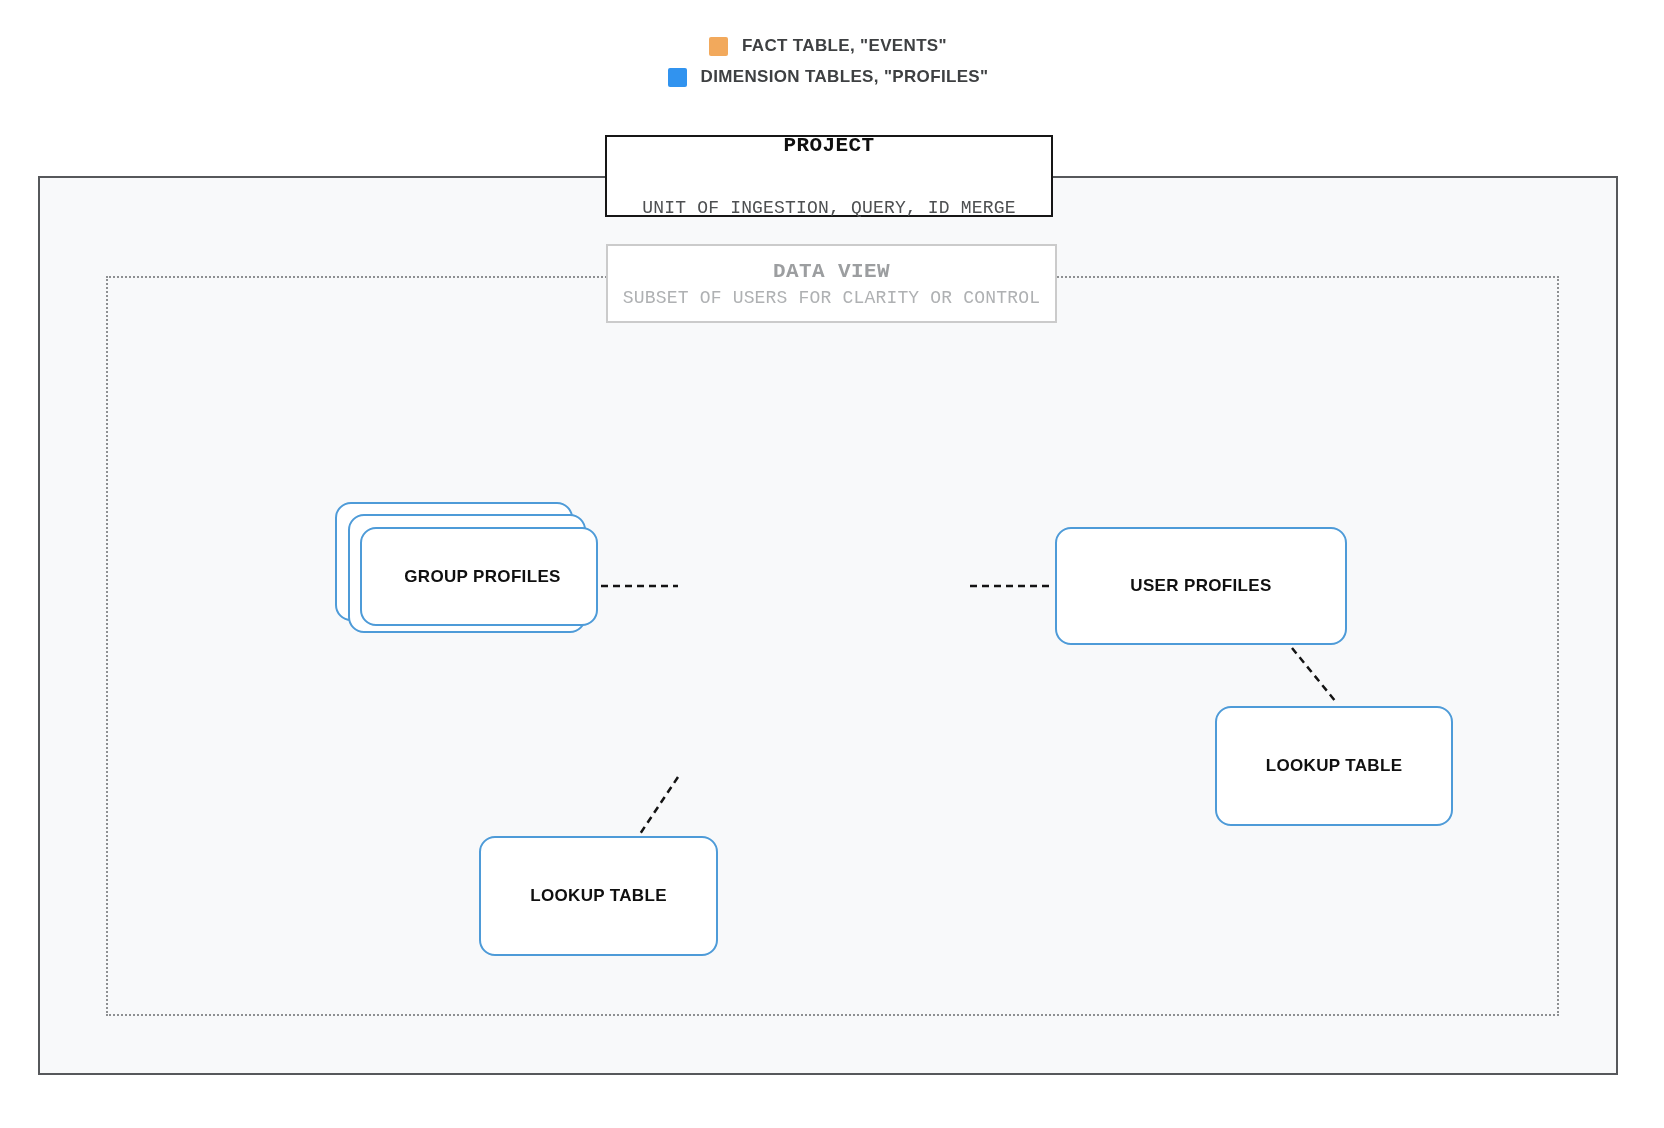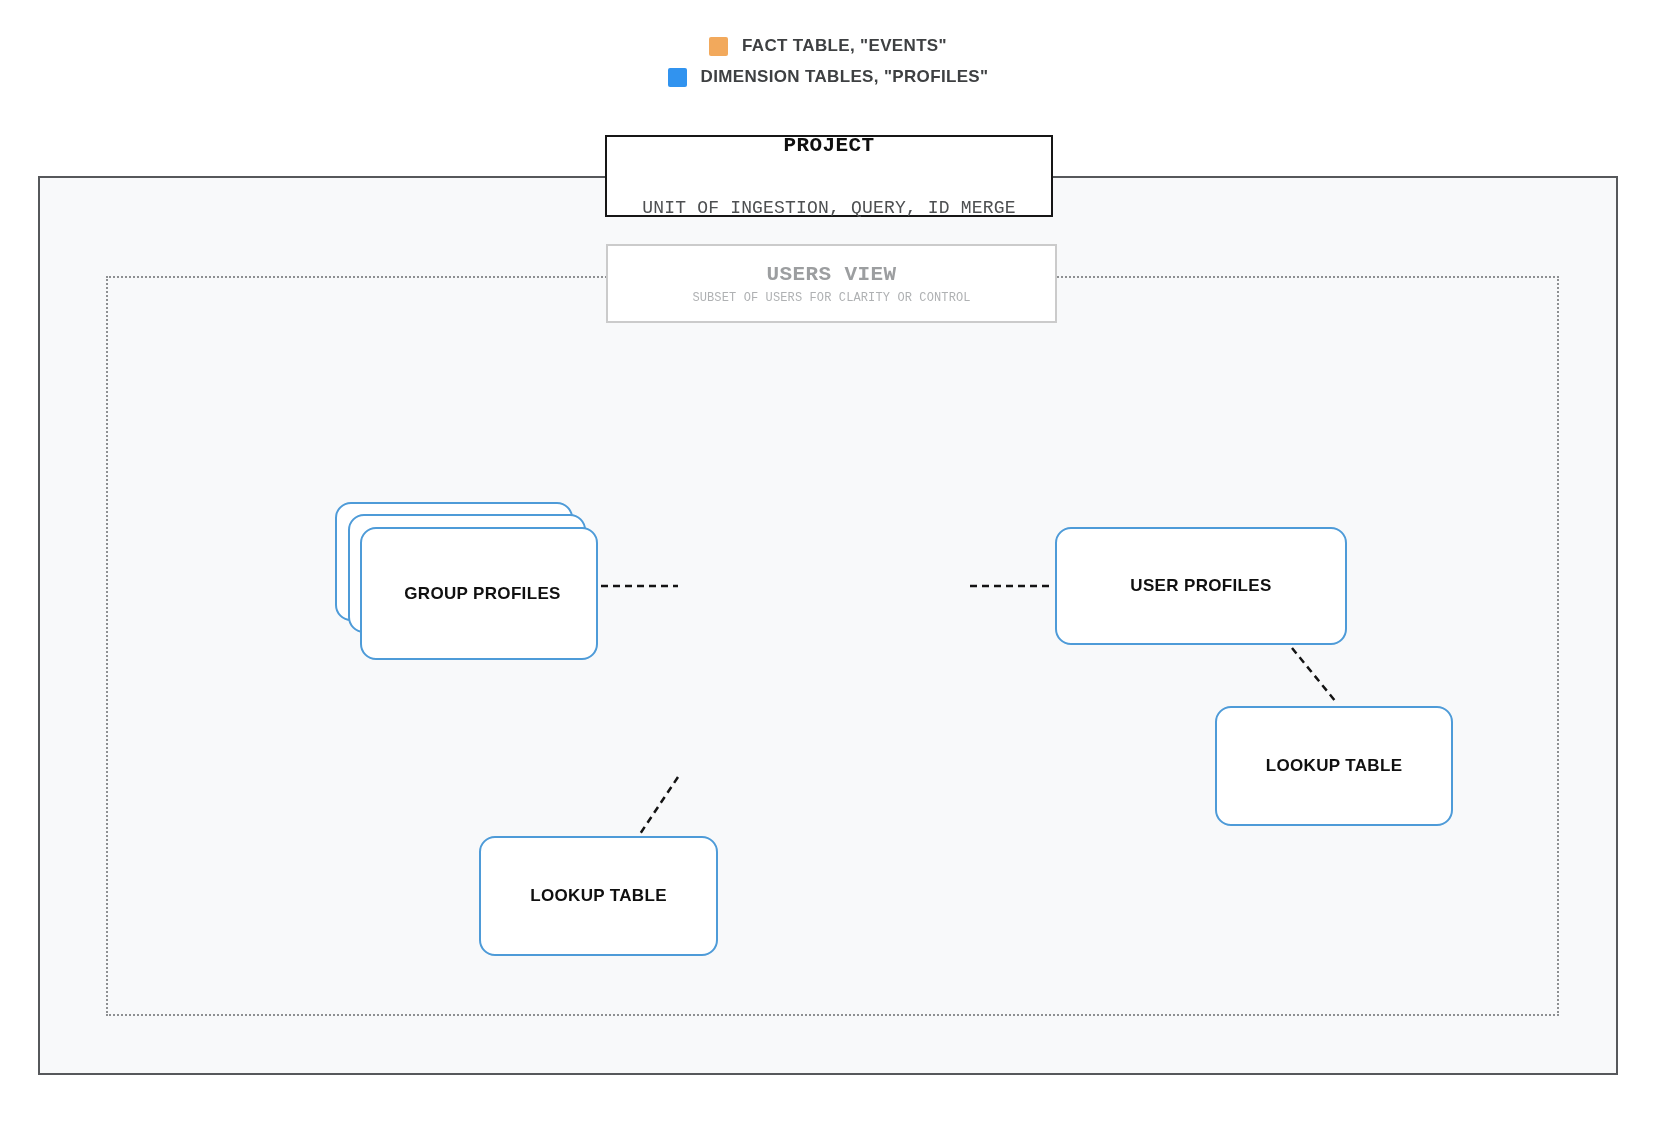--- a/index.html
+++ b/index.html
@@ -36,42 +36,42 @@
   .header-box{
     position:absolute;box-sizing:border-box;background:#ffffff;
     display:flex;flex-direction:column;align-items:center;justify-content:center;
     gap:5px;z-index:4;text-align:center;font-family:Liberation Mono, monospace;
   }
   .project-box{left:605px;top:135px;width:448px;height:82px;border:2px solid #161616;}
   .project-title{font-size:21px;font-weight:bold;color:#0f0f0f;letter-spacing:.02em;}
   .project-subtitle{font-size:18px;color:#4e5052;letter-spacing:.01em;margin-top:36px;}
   .dataview-box{left:606px;top:244px;width:451px;height:79px;border:2px solid #cbcbcb;}
   .dataview-title{font-size:21px;font-weight:bold;color:#9c9ea0;letter-spacing:.02em;}
-  .dataview-subtitle{font-size:12px;color:#afb1b3;letter-spacing:.01em;}
+  .dataview-subtitle{font-size:18px;color:#afb1b3;letter-spacing:.01em;}
 
   
   .connector-layer{position:absolute;inset:0;z-index:2;pointer-events:none;}
   .connector{stroke:var(--connector);stroke-width:2.5;stroke-dasharray:7 5;fill:none;}
 
   
   .node{
     position:absolute;box-sizing:border-box;background:#ffffff;
     border:2px solid var(--node_border_blue);border-radius:16px;
     display:flex;align-items:center;justify-content:center;z-index:3;
   }
   .node-label{
     font-size:17px;font-weight:bold;color:#101010;letter-spacing:.02em;text-align:center;
   }
   .events-box{
     left:679px;top:397px;width:290px;height:379px;
     border:2px solid var(--node_border_orange);border-radius:0;
   }
   .group-card-back{left:335px;top:502px;width:238px;height:119px;}
   .group-card-mid{left:348px;top:514px;width:238px;height:119px;}
-  .group-card-front{left:360px;top:527px;width:238px;height:133px;padding-left:7px;}
+  .group-card-front{left:360px;top:527px;width:238px;height:99px;padding-left:7px;}
   .user-profiles-box{left:1055px;top:527px;width:292px;height:118px;}
   .lookup-left-box{left:479px;top:836px;width:239px;height:120px;}
   .lookup-right-box{left:1215px;top:706px;width:238px;height:120px;}
 </style>
 </head>
 <body>
 
 <div class="stage">
 
   <div class="legend">
@@ -88,21 +88,21 @@
   <div class="outer-rect"></div>
 
   <div class="dotted-rect"></div>
 
   <div class="header-box project-box">
     <div class="project-title">PROJECT</div>
     <div class="project-subtitle">UNIT OF INGESTION, QUERY, ID MERGE</div>
   </div>
 
   <div class="header-box dataview-box">
-    <div class="dataview-title">USERS VIEW</div>
+    <div class="dataview-title">DATA VIEW</div>
     <div class="dataview-subtitle">SUBSET OF USERS FOR CLARITY OR CONTROL</div>
   </div>
 
   <svg class="connector-layer" width="1664" height="1128" viewBox="0 0 1664 1128">
     <line class="connector" x1="601" y1="586" x2="678" y2="586"></line>
     <line class="connector" x1="970" y1="586" x2="1054" y2="586"></line>
     <line class="connector" x1="1292" y1="648" x2="1336" y2="702"></line>
     <line class="connector" x1="678" y1="777" x2="640" y2="834"></line>
   </svg>
 

